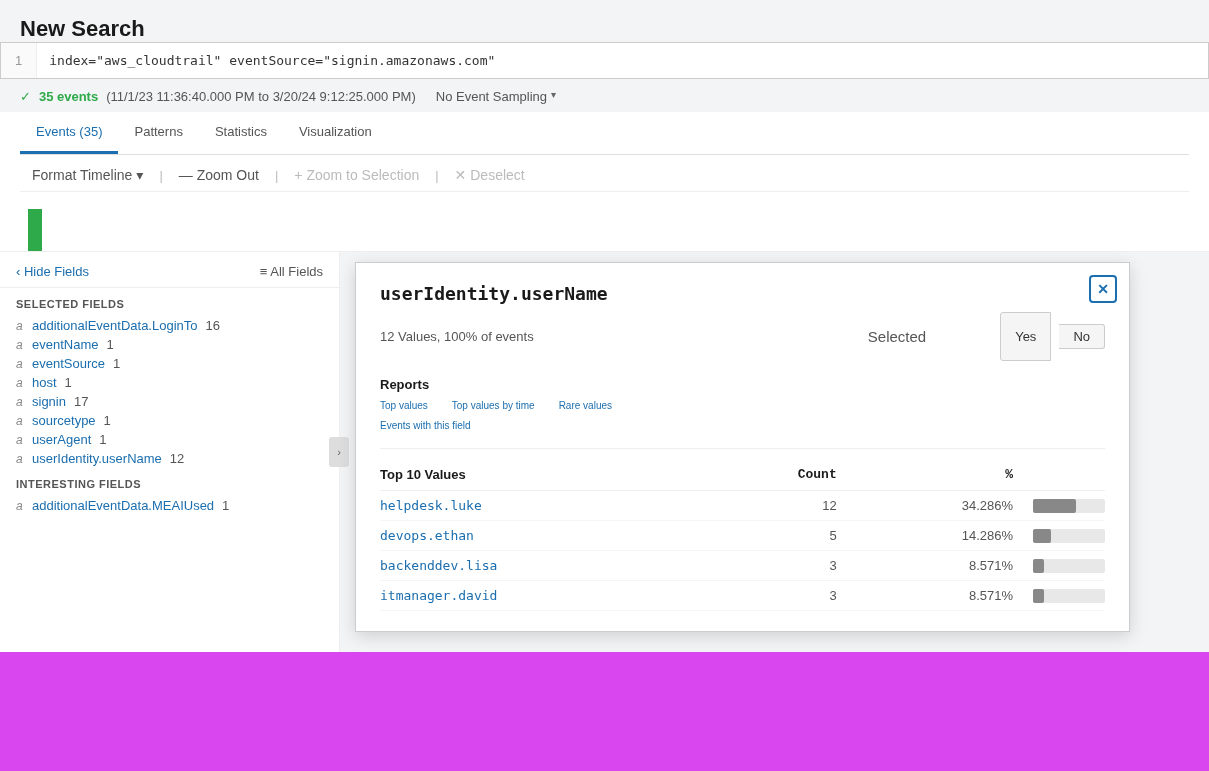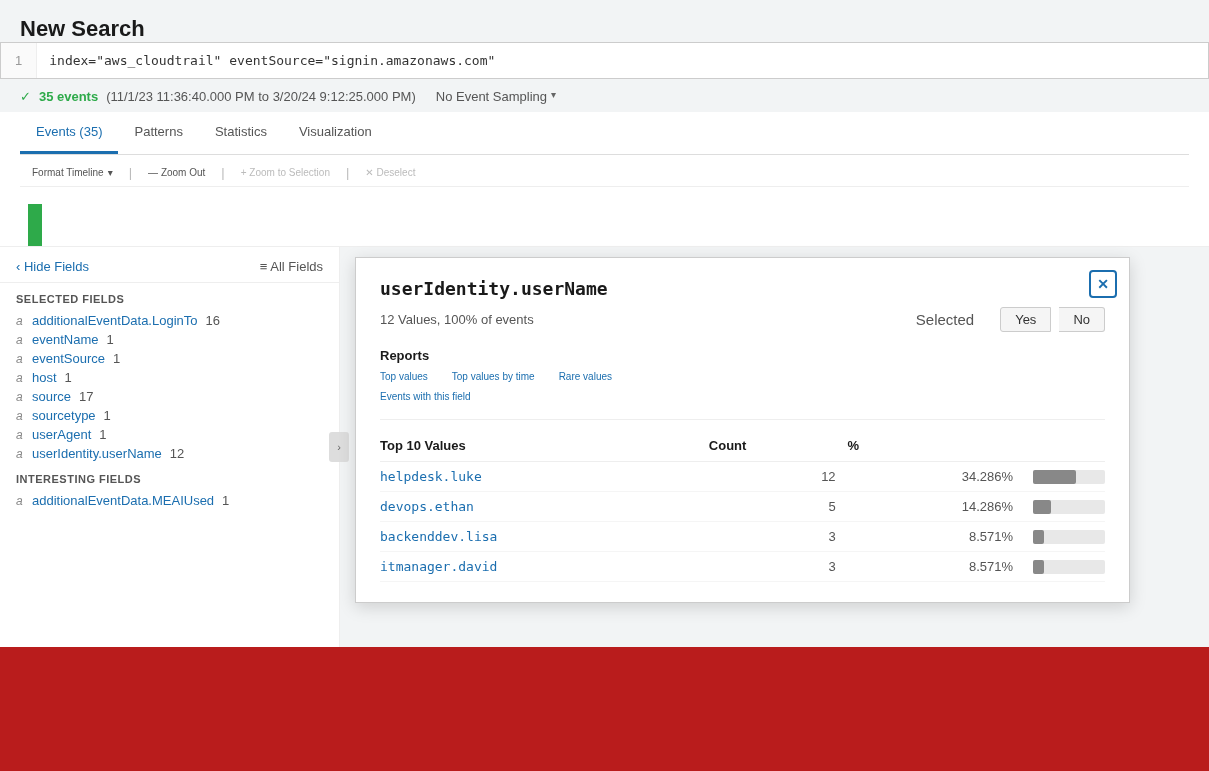--- a/index.html
+++ b/index.html
@@ -1,34 +1,34 @@
 <!DOCTYPE html>
 <html><head>
   <meta charset="utf-8">
   <style>
     * { box-sizing: border-box; margin: 0; padding: 0; }
     body { font-family: -apple-system, BlinkMacSystemFont, "Segoe UI", Arial, sans-serif; font-size: 13px; background: #f2f4f5; color: #333; }
 
-    .page-wrapper { background: #b91c1c; min-height: 771px; width: 1209px; }
+    .page-wrapper { background: #d946ef; min-height: 771px; width: 1209px; }
     .page-title { font-size: 22px; font-weight: 600; color: #1a1a1a; }
 
     
     .search-bar-container { background: #fff; border: 1px solid #ccc; margin: 0 0 0 0; padding: 0; display: flex; align-items: center; }
     .search-line-num { padding: 10px 14px; color: #999; font-size: 13px; border-right: 1px solid #eee; background: #fafafa; }
     .search-input { flex: 1; padding: 10px 12px; font-size: 13px; color: #333; border: none; outline: none; font-family: monospace; }
 
     
     .event-info-bar { padding: 10px 0 8px 0; display: flex; align-items: center; gap: 8px; }
     .events-count { color: #2eaa4a; font-weight: 600; font-size: 13px; }
     .events-range { color: #555; font-size: 13px; }
     .sampling-dropdown { color: #555; font-size: 13px; cursor: pointer; display: flex; gap: 4px; margin-left: 12px; }
     .sampling-dropdown .caret { font-size: 10px; color: #666; }
     .tab-item { padding: 12px 16px; font-size: 13px; color: #555; cursor: pointer; border-bottom: 3px solid transparent; text-align: center; }
     .tab-item.active { color: #1b6eaf; border-bottom: 3px solid #1b6eaf; font-weight: 500; }
-    .timeline-btn { font-size: 10px; color: #555; cursor: pointer; padding: 4px 12px; display: flex; align-items: center; gap: 4px; }
+    .timeline-btn { font-size: 14px; color: #555; cursor: pointer; padding: 4px 12px; display: flex; align-items: center; gap: 4px; }
     .timeline-btn.disabled { color: #bbb; cursor: default; }
 
     
     .timeline-chart { background: #fff; height: 60px; position: relative; border-bottom: 1px solid #eee; padding: 8px 0 0 0; }
     .timeline-bar { position: absolute; bottom: 0; left: 28px; width: 14px; height: 42px; background: #2eaa4a; }
 
     
     .sidebar { width: 340px; background: #fff; padding: 0; min-height: 400px; border-right: 1px solid #eee; position: relative; }
     .sidebar-header { display: flex; align-items: center; justify-content: space-between; padding: 12px 16px 8px; border-bottom: 1px solid #eee; }
     .hide-fields-btn { color: #1b6eaf; font-size: 13px; cursor: pointer; display: flex; align-items: center; gap: 4px; }
@@ -42,34 +42,34 @@
 
     
     .sidebar-toggle { position: absolute; right: -10px; top: 50%; transform: translateY(-50%); width: 20px; height: 30px; background: #ddd; border-radius: 3px; display: flex; align-items: center; justify-content: center; cursor: pointer; z-index: 10; font-size: 11px; color: #666; }
 
     
     .overlay-panel { position: absolute; left: 355px; top: 10px; width: 775px; background: #fff; border: 1px solid #ccc; box-shadow: 0 4px 16px rgba(0,0,0,0.15); z-index: 100; padding: 20px 24px 20px 24px; }
     .panel-close { position: absolute; top: 12px; right: 12px; width: 28px; height: 28px; border: 2px solid #1b6eaf; border-radius: 4px; display: flex; align-items: center; justify-content: center; cursor: pointer; color: #1b6eaf; font-size: 14px; font-weight: bold; background: #fff; }
     .panel-title { font-size: 18px; font-weight: 600; color: #1a1a1a; margin-bottom: 8px; font-family: monospace; }
     .panel-subtitle { font-size: 13px; color: #555; margin-bottom: 16px; }
     .selected-label { font-size: 15px; color: #555; margin-right: 18px; }
-    .selected-yes { border: 1px solid #ccc; background: #f5f5f5; padding: 4px 14px; font-size: 13px; cursor: pointer; border-radius: 3px 0 0 3px; color: #333; }
+    .selected-yes { border: 1px solid #ccc; background: #f5f5f5; padding: 16px 14px; font-size: 13px; cursor: pointer; border-radius: 3px 0 0 3px; color: #333; margin-left: 48px; }
     .selected-no { border: 1px solid #ccc; background: #f5f5f5; padding: 4px 14px; font-size: 13px; cursor: pointer; border-radius: 0 3px 3px 0; color: #333; border-left: none; }
 
     .reports-section { margin-bottom: 16px; }
     .reports-label { font-size: 13px; font-weight: 700; color: #1a1a1a; margin-bottom: 8px; }
     .reports-links { display: flex; flex-wrap: wrap; gap: 0; }
     .report-link { color: #1b6eaf; font-size: 10px; cursor: pointer; margin-right: 24px; }
 
     .divider { border: none; border-top: 1px solid #eee; margin: 12px 0; }
 
     
     .top-values-table { width: 100%; border-collapse: collapse; }
     .top-values-table th { font-size: 13px; font-weight: 600; color: #1a1a1a; text-align: left; padding: 6px 0 8px 0; border-bottom: 1px solid #eee; }
-    .top-values-table th.right { text-align: left; padding-right: 12px; }
+    .top-values-table th.right { text-align: right; padding-right: 12px; font-family: Liberation Mono, monospace; }
     .top-values-table td { padding: 7px 0; font-size: 13px; vertical-align: middle; border-bottom: 1px solid #f5f5f5; }
     .top-values-table td.right { text-align: right; padding-right: 12px; color: #555; }
     .top-values-table td.bar-cell { width: 80px; padding-left: 8px; }
     .bar-bg { background: #e8e8e8; height: 14px; border-radius: 2px; position: relative; }
     .bar-fill { background: #888; height: 14px; border-radius: 2px; position: absolute; top: 0; left: 0; }
     .value-link { color: #1b6eaf; font-size: 13px; cursor: pointer; font-family: monospace; }
 
     
     .main-header-area { padding: 16px 20px 0 20px; background: #f2f4f5; }
     .tabs-wrapper { background: #fff; padding: 0 20px; }
@@ -158,21 +158,21 @@
           <span class="field-link">eventSource</span>
           <span class="field-count">1</span>
         </div>
         <div class="field-row">
           <span class="field-type">a</span>
           <span class="field-link">host</span>
           <span class="field-count">1</span>
         </div>
         <div class="field-row">
           <span class="field-type">a</span>
-          <span class="field-link">source</span>
+          <span class="field-link">signin</span>
           <span class="field-count">17</span>
         </div>
         <div class="field-row">
           <span class="field-type">a</span>
           <span class="field-link">sourcetype</span>
           <span class="field-count">1</span>
         </div>
         <div class="field-row">
           <span class="field-type">a</span>
           <span class="field-link">userAgent</span>

